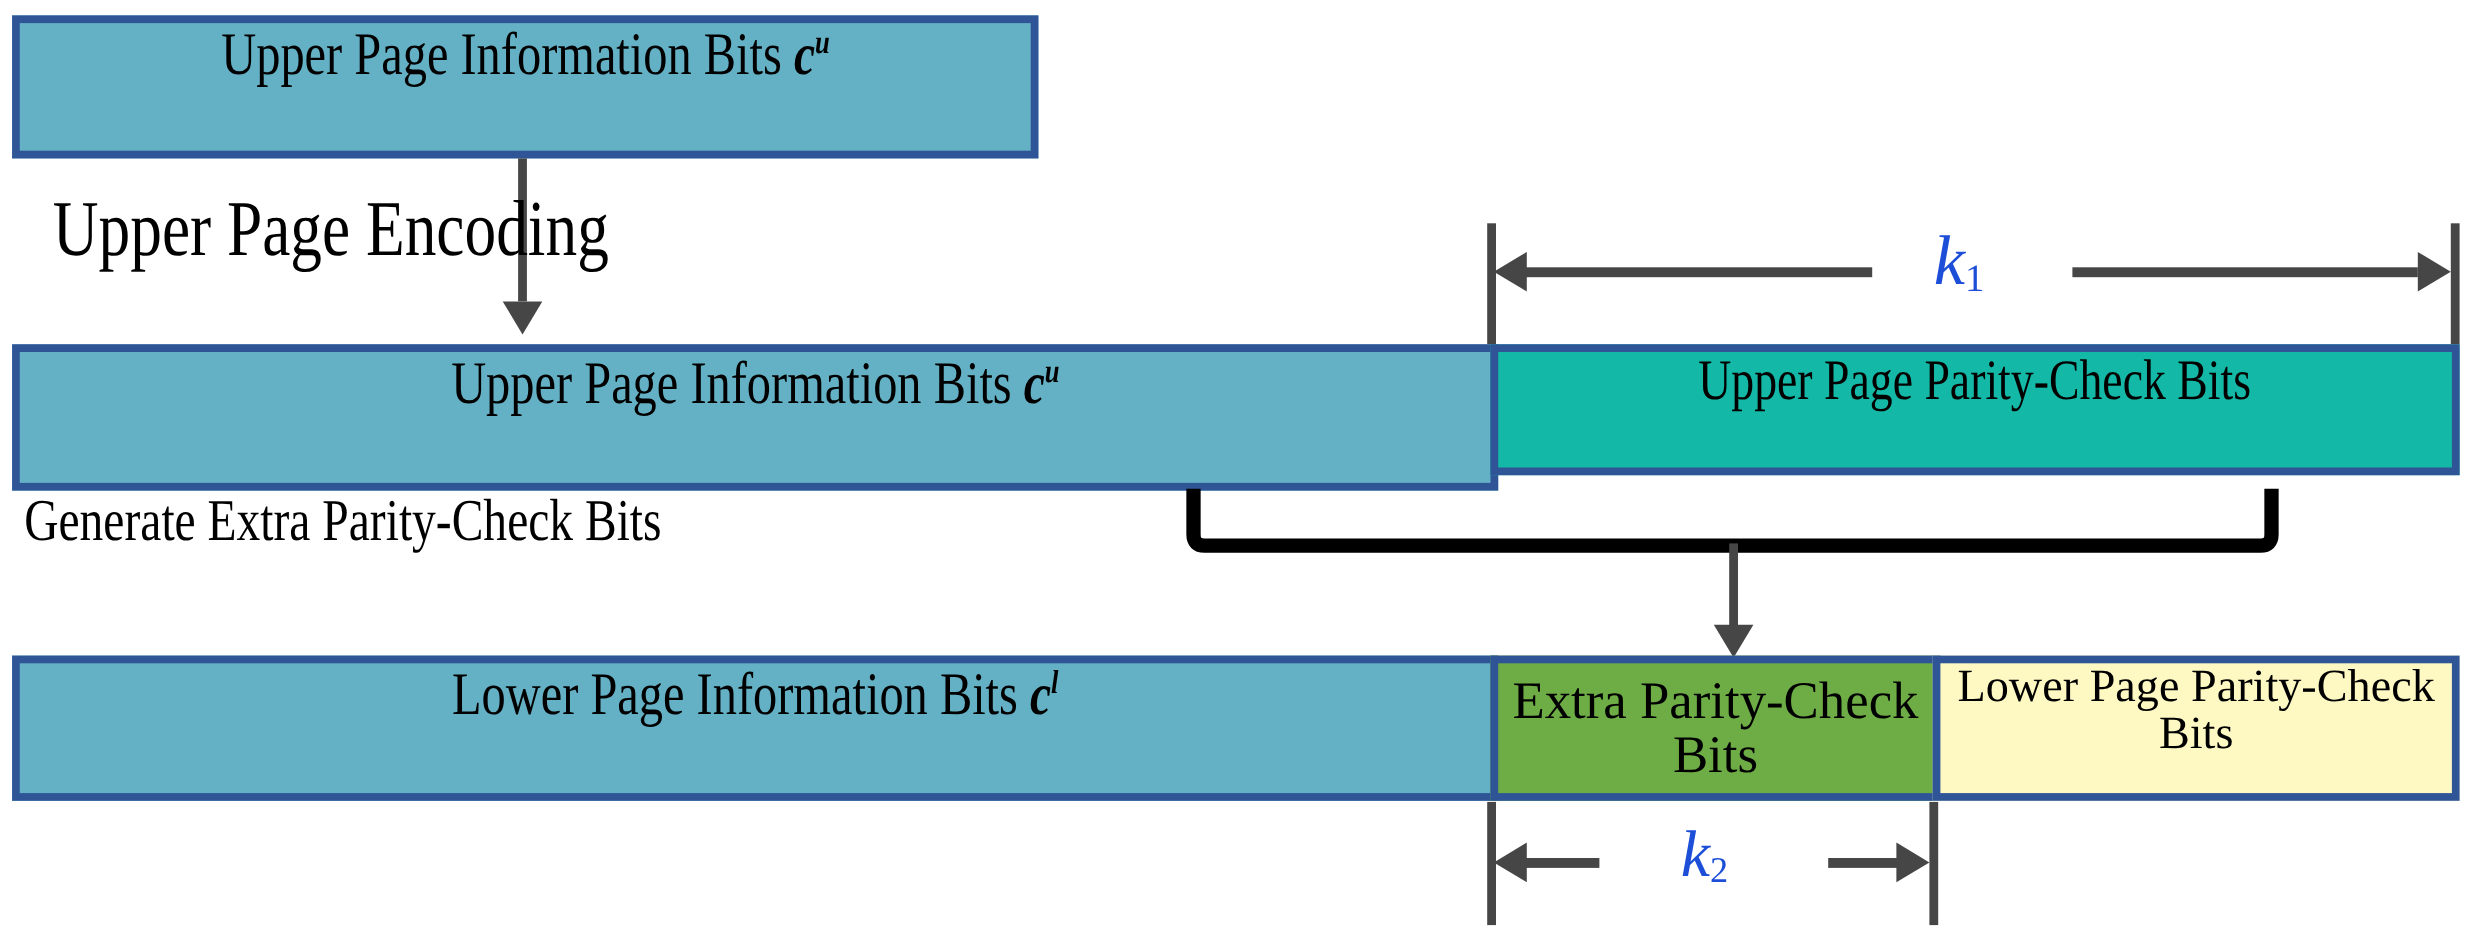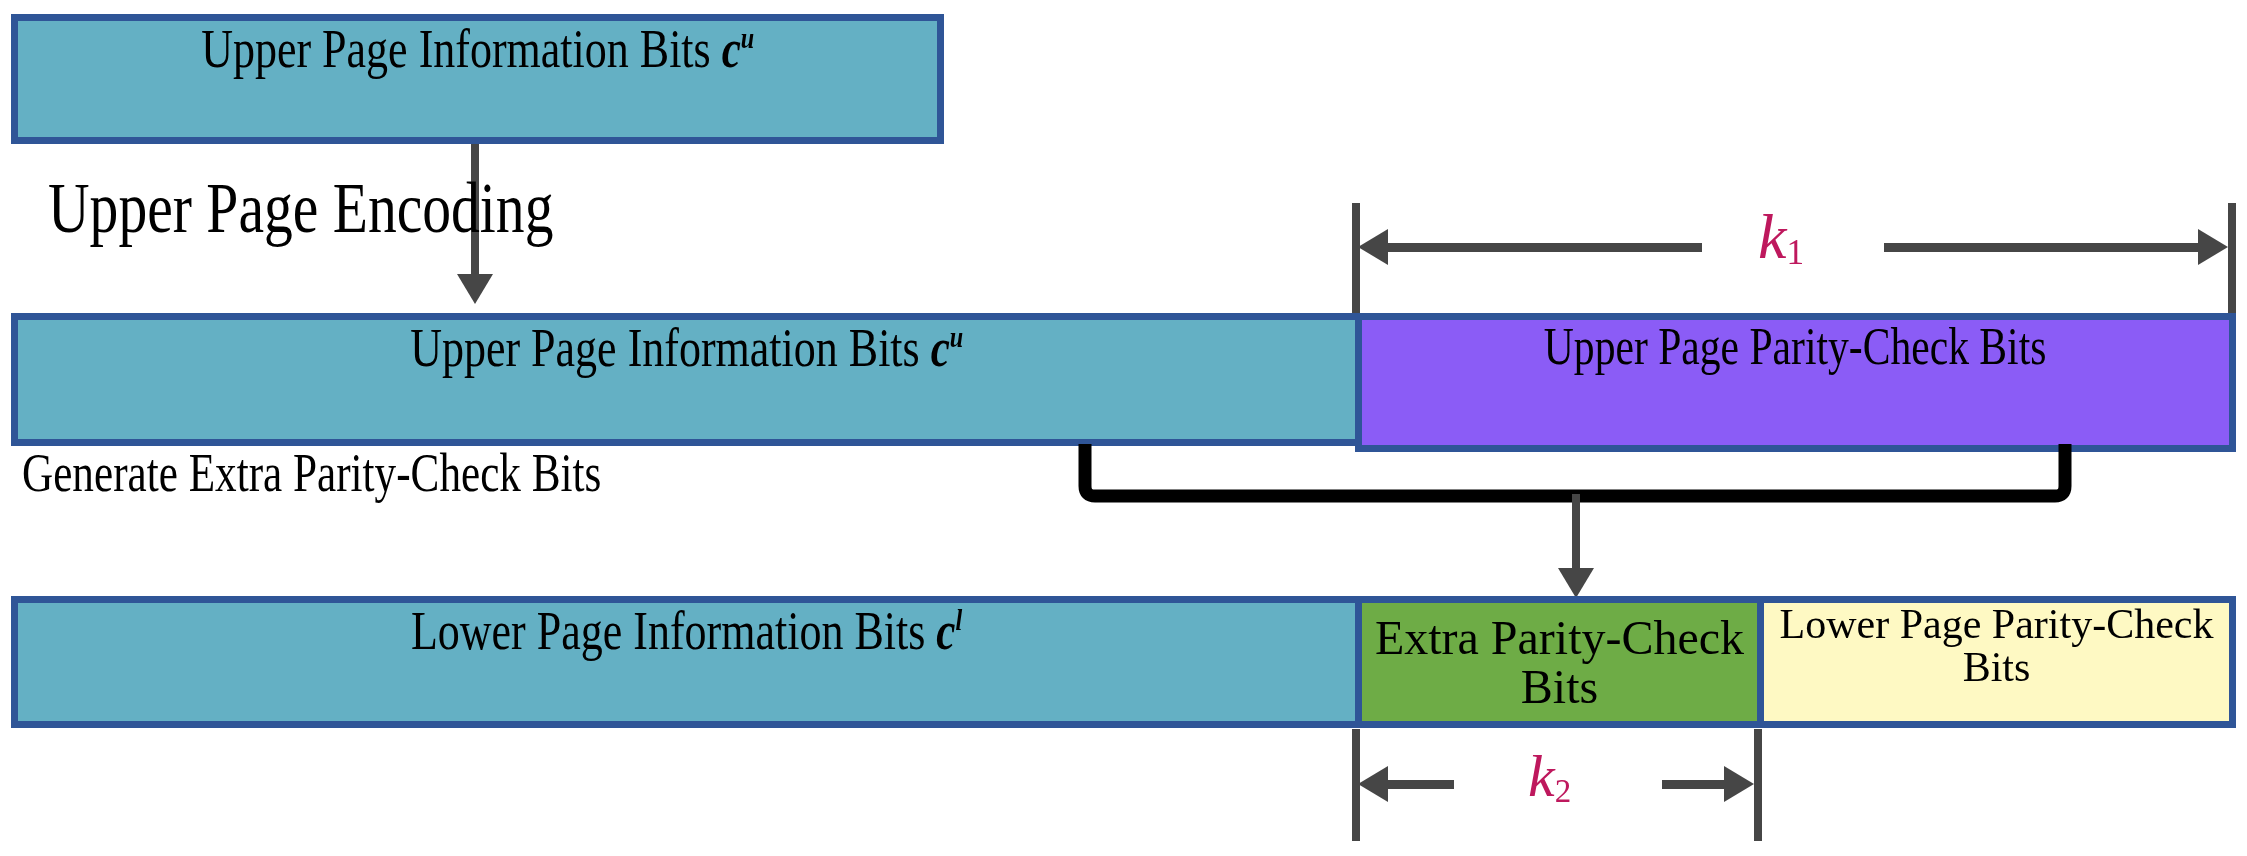--- a/index.html
+++ b/index.html
@@ -88,21 +88,21 @@
     position: absolute;
     width: 0;
     height: 0;
     border-top: 18px solid transparent;
     border-bottom: 18px solid transparent;
     border-right: 30px solid #464646;
   }
   .dim-label {
     position: absolute;
     font-style: italic;
-    color: #be185d;
+    color: #1d4ed8;
     line-height: 1;
   }
   .dim-label sub {
     font-size: 0.55em;
     font-style: normal;
     vertical-align: -0.18em;
   }
   .bracket {
     position: absolute;
   }
@@ -133,21 +133,21 @@
   <div class="arrow-left" style="left:1358px; top:229px;"></div>
   <div class="arrow-right" style="left:2198px; top:229px;"></div>
   <div class="dim-label" style="left:1758px; top:205px; font-size:64px;">
     <span>k</span><sub>1</sub>
   </div>
 
   <div class="box" style="left:11px; top:313px; width:1351px; height:133px; background:#64B0C4; font-size:55px;">
     <span class="box-label"><span>Upper Page Information Bits </span><span class="sup"><span>c</span><sup>u</sup></span></span>
   </div>
 
-  <div class="box" style="left:1355px; top:313px; width:881px; height:139px; background:#8b5cf6; font-size:52px;font-family:Liberation Serif, serif;">
+  <div class="box" style="left:1355px; top:313px; width:881px; height:119px; background:#14b8a6; font-size:52px;font-family:Liberation Serif, serif;">
     <span class="box-label">Upper Page Parity-Check Bits</span>
   </div>
 
   <div class="flow-text" style="left:22px; top:446px; font-size:54px;">
     <span>Generate Extra Parity-Check Bits</span>
   </div>
 
   <div class="bracket" style="left:1075px; top:444px; width:1000px; height:62px;">
     <svg width="1000" height="62" viewBox="0 0 1000 62" xmlns="http://www.w3.org/2000/svg">
       <path d="M 10 0 L 10 42 Q 10 52 20 52 L 980 52 Q 990 52 990 42 L 990 0" fill="none" stroke="#000000" stroke-width="13"></path>

